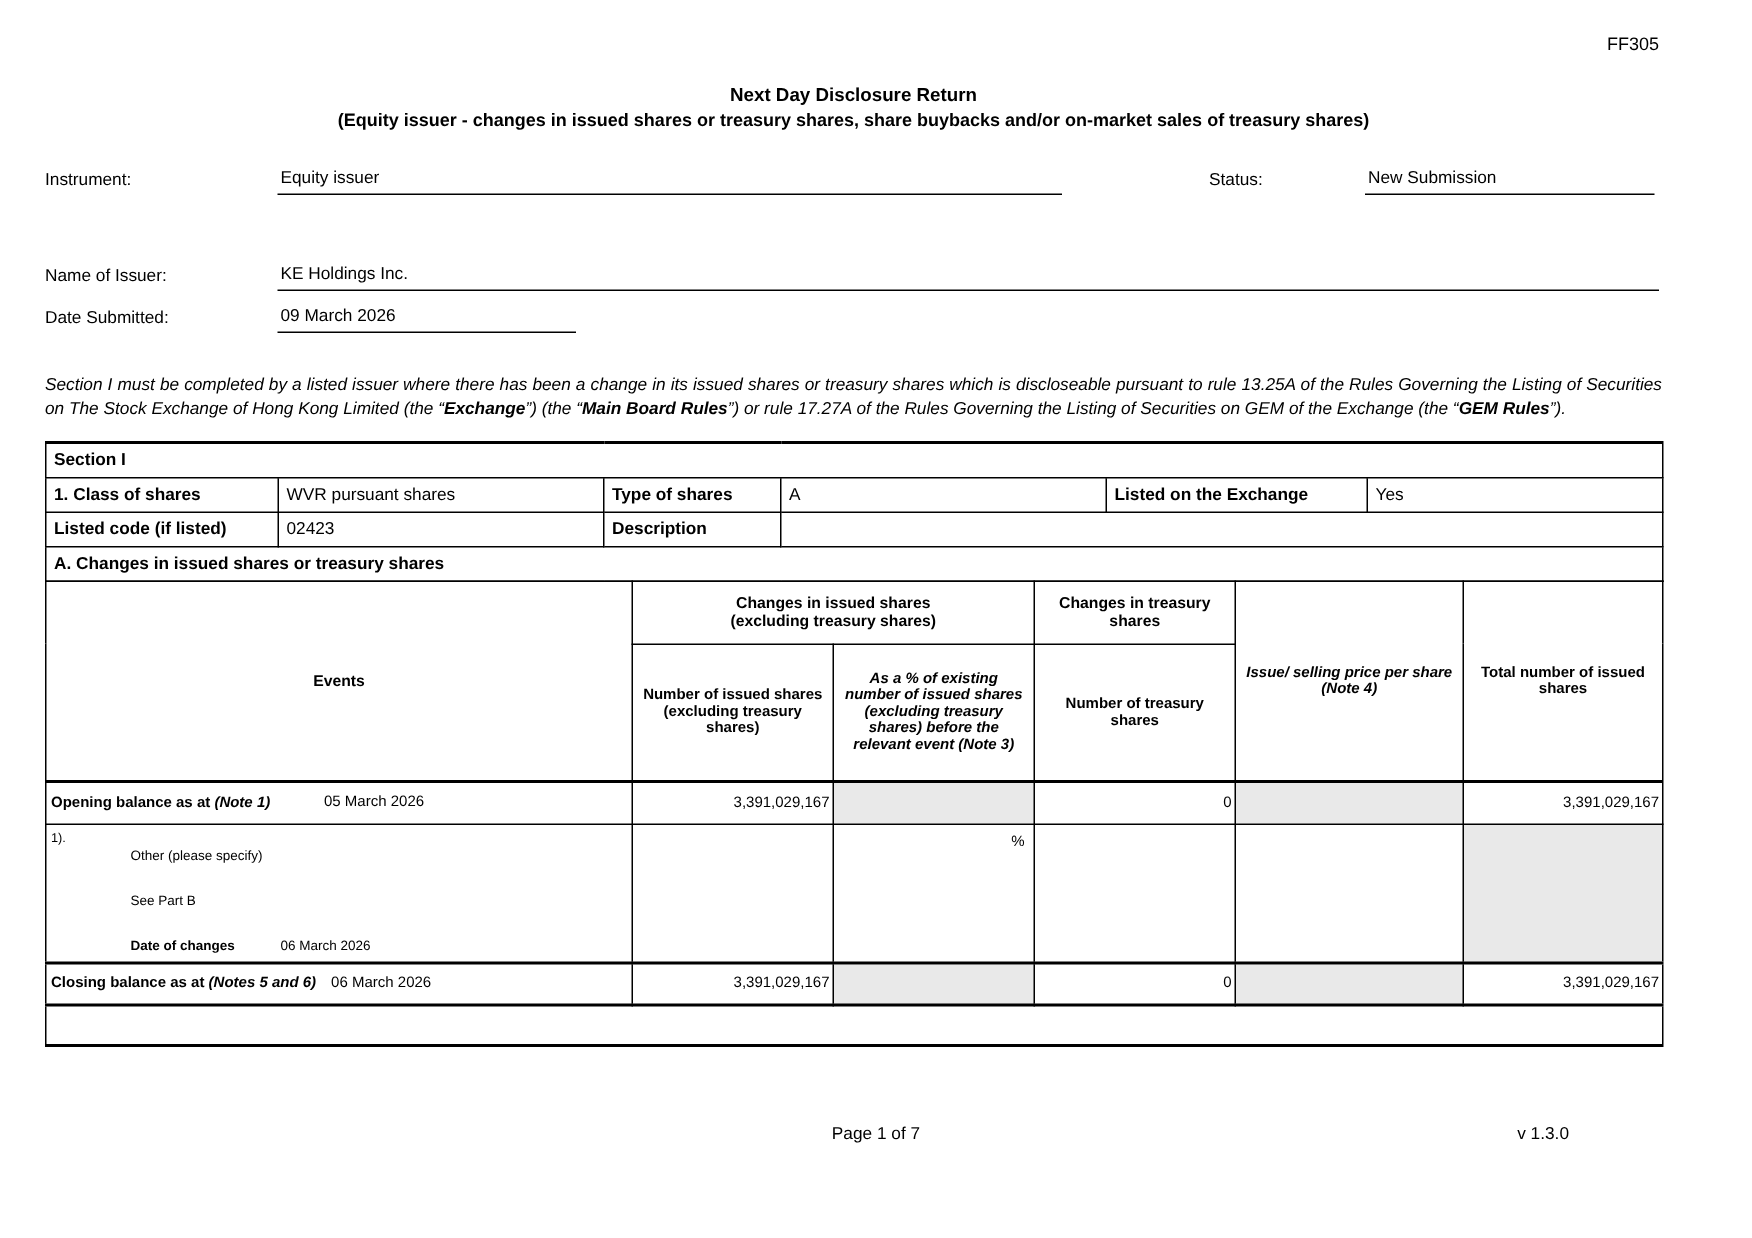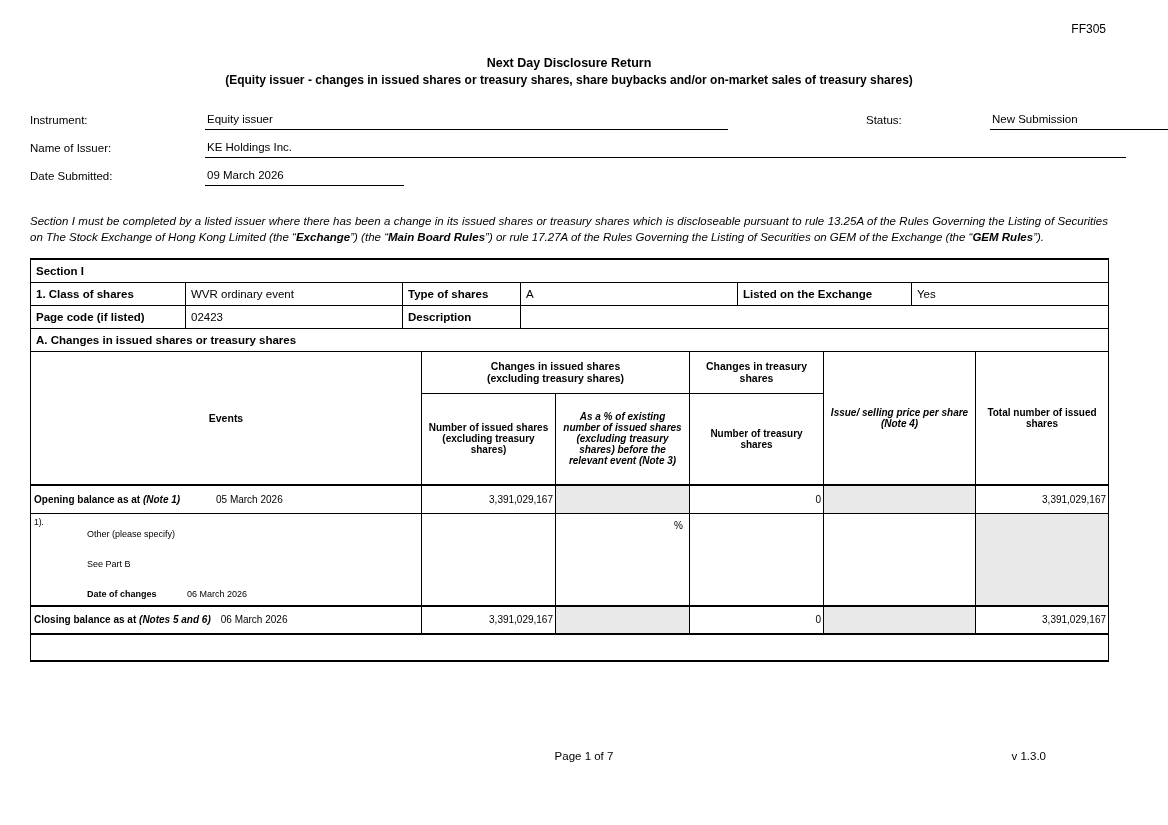--- a/index.html
+++ b/index.html
@@ -13,28 +13,28 @@
   }
   .page { position: relative; width: 1168px; height: 825px; padding: 22px 60px 0 30px; }
 
   .form-code { position: absolute; top: 22px; right: 62px; font-size: 12px; }
 
   .titles { text-align: center; margin-top: 34px; }
   .title { font-size: 12.5px; font-weight: bold; }
   .subtitle { font-size: 12px; font-weight: bold; margin-top: 3px; }
 
   .fields { margin-top: 26px; font-size: 11.5px; }
-  .field-row { display: flex; align-items: flex-end; margin-bottom: 11px; gap: 20px; }
+  .field-row { display: flex; align-items: flex-end; margin-bottom: 11px; }
   .flabel { width: 155px; flex: 0 0 155px; padding-bottom: 4px; }
   .fvalue { border-bottom: 1px solid #000; padding: 0 0 4px 2px; }
   .w-instr { width: 523px; flex: 0 0 523px; }
   .gap1 { width: 98px; flex: 0 0 98px; }
   .w-statuslabel { width: 104px; flex: 0 0 104px; padding-bottom: 4px; }
   .w-status { width: 193px; flex: 0 0 193px; }
-  .w-issuer { width: 921px; flex: 0 0 921px; }
+  .w-issuer { width: 921px; flex: 0 0 921px; margin-top: 36px; }
   .w-date { width: 199px; flex: 0 0 199px; }
 
   .intro {
     margin-top: 27px;
     font-size: 11.5px;
     font-style: italic;
     text-align: justify;
     line-height: 1.42;
     width: 1078px;
   }
@@ -128,28 +128,28 @@
       <col style="width:217px">
         <col style="width:174px">
         <col style="width:197px">
     </colgroup>
     <tbody>
         <tr class="sec-hdr">
       <td colspan="6">Section I</td>
     </tr>
     <tr>
       <td class="lab">1. Class of shares</td>
-      <td>WVR ordinary event</td>
+      <td>WVR pursuant shares</td>
       <td class="lab">Type of shares</td>
       <td>A</td>
       <td class="lab">Listed on the Exchange</td>
       <td>Yes</td>
     </tr>
     <tr>
-      <td class="lab">Page code (if listed)</td>
+      <td class="lab">Listed code (if listed)</td>
       <td>02423</td>
       <td class="lab">Description</td>
       <td colspan="3"></td>
     </tr>
     <tr class="partA-hdr">
       <td colspan="6">A. Changes in issued shares or treasury shares</td>
     </tr>
   </tbody>
     </table>
 

